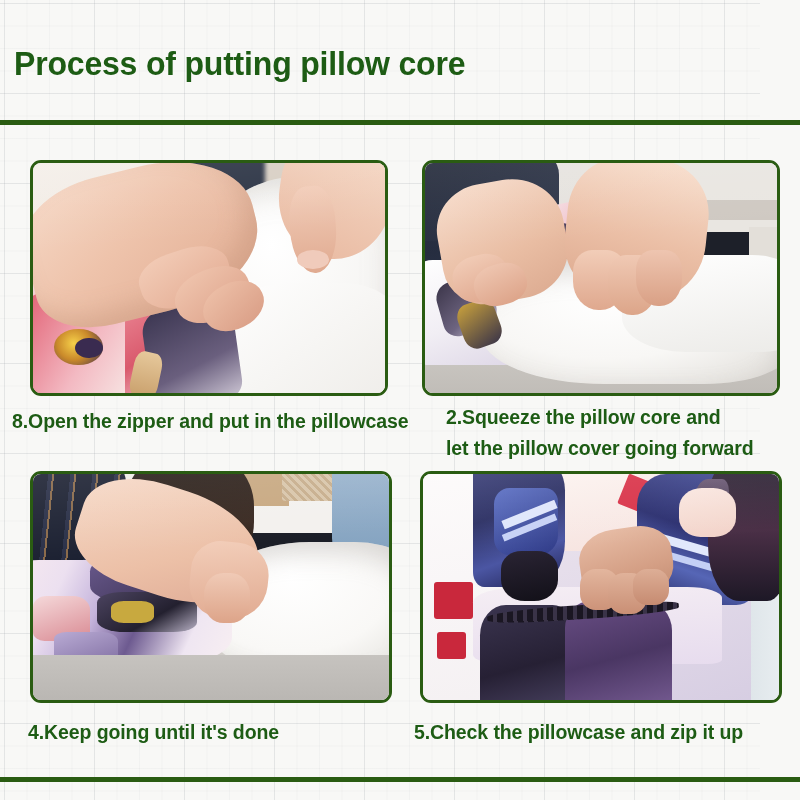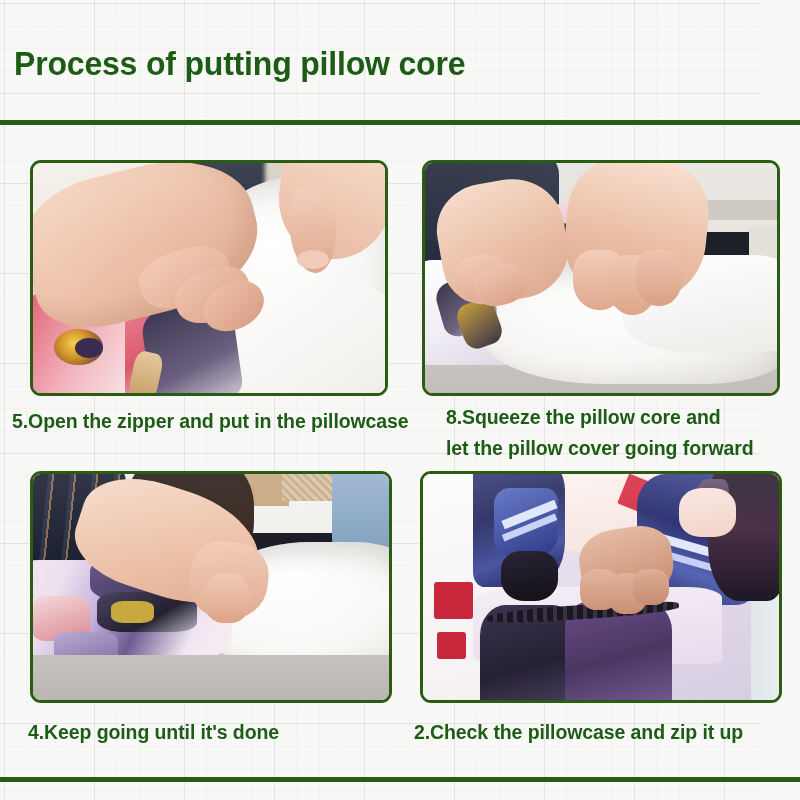--- a/index.html
+++ b/index.html
@@ -241,21 +241,21 @@
           <div class="sh fingR"></div>
           <div class="sh nailR"></div>
           <div class="sh armL"></div>
           <div class="sh fingL1"></div>
           <div class="sh fingL2"></div>
           <div class="sh fingL3"></div>
           <div class="photo-gloss"></div>
         </div>
       </div>
       <div class="caption">
-        <span class="ln">5.Open the zipper and put in the pillowcase</span>
+        <span class="ln">8.Open the zipper and put in the pillowcase</span>
       </div>
     </div>
 
     <div class="step step--2">
       <div class="photo">
         <div class="photo-inner p2">
           <div class="sh wall"></div>
           <div class="sh shelf"></div>
           <div class="sh shelf2"></div>
           <div class="sh shelf3"></div>
@@ -274,21 +274,21 @@
           <div class="sh fL1"></div>
           <div class="sh fL2"></div>
           <div class="sh handR"></div>
           <div class="sh fR1"></div>
           <div class="sh fR2"></div>
           <div class="sh fR3"></div>
           <div class="photo-gloss"></div>
         </div>
       </div>
       <div class="caption">
-        <span class="ln">8.Squeeze the pillow core and</span>
+        <span class="ln">2.Squeeze the pillow core and</span>
         <span class="ln">let the pillow cover going forward</span>
       </div>
     </div>
 
     <div class="step step--3">
       <div class="photo">
         <div class="photo-inner p3">
           <div class="sh wall"></div>
           <div class="sh shelf"></div>
           <div class="sh box"></div>
@@ -342,18 +342,18 @@
           <div class="sh lace"></div>
           <div class="sh chibi"></div>
           <div class="sh handB"></div>
           <div class="sh fB1"></div>
           <div class="sh fB2"></div>
           <div class="sh fB3"></div>
           <div class="photo-gloss"></div>
         </div>
       </div>
       <div class="caption">
-        <span class="ln">2.Check the pillowcase and zip it up</span>
+        <span class="ln">5.Check the pillowcase and zip it up</span>
       </div>
     </div>
 
   </div>
 </div>
 
 </body></html>

